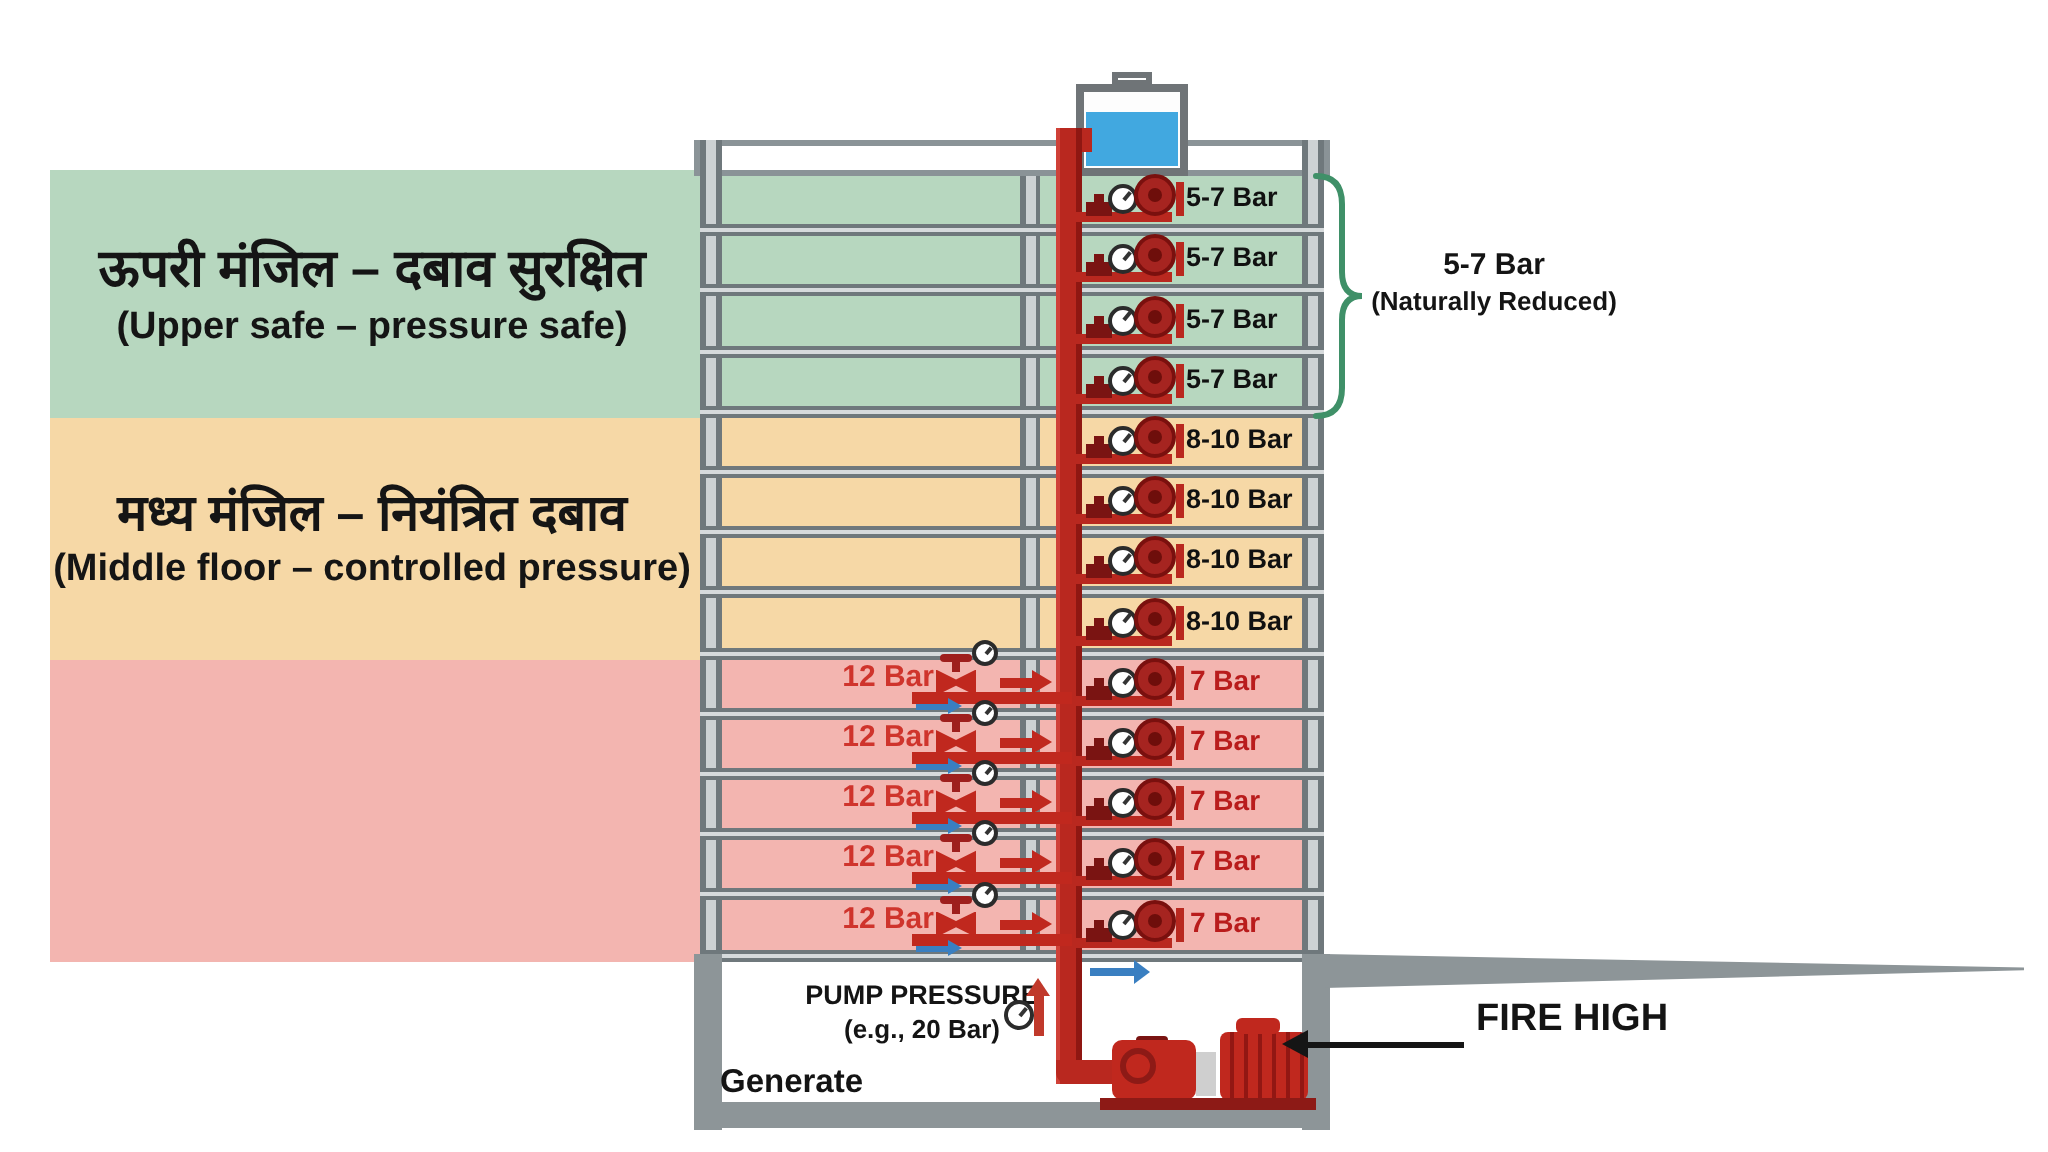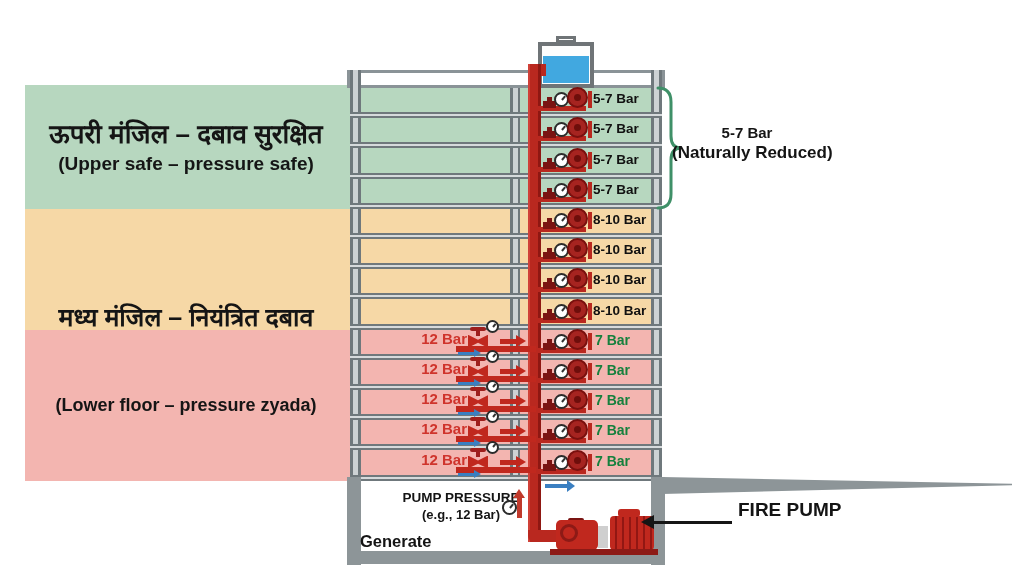--- a/index.html
+++ b/index.html
@@ -28,42 +28,42 @@
   .prvstem,.prvwheel{position:absolute;background:#9e1f1d;}
   .prvwheel{border-radius:2px;}
   .rshaft{position:absolute;background:#c0281e;}
   .rhead{position:absolute;width:0;height:0;border-left:10px solid #c0281e;
          border-top:6.5px solid transparent;border-bottom:6.5px solid transparent;}
   .bshaft{position:absolute;background:#3a7fc1;}
   .bhead{position:absolute;width:0;height:0;border-left:7px solid #3a7fc1;
          border-top:4.5px solid transparent;border-bottom:4.5px solid transparent;}
   .flabel{position:absolute;font-size:13.5px;font-weight:bold;color:#111;line-height:17px;white-space:nowrap;}
   .flabel.red{color:#cf342c;font-size:15px;}
-  .flabel.blue{color:#15803d;font-size:14px;}
+  .flabel.blue{color:#b91c1c;font-size:14px;}
   .txt{position:absolute;font-weight:bold;color:#141414;white-space:nowrap;}
 </style>
 </head>
 <body>
 
 <div id="stage">
 
 
   <div class="band" style="top:85px;height:124px;background:#b7d7bf;"></div>
   <div class="band" style="top:209px;height:121px;background:#f6d8a6;"></div>
   <div class="band" style="top:330px;height:151px;background:#f3b5b0;"></div>
 
   <div class="zlabel" style="top:85px;height:124px;">
     <div style="font-size:26px;">ऊपरी मंजिल – दबाव सुरक्षित</div>
     <div style="font-size:19px;">(Upper safe – pressure safe)</div>
   </div>
-  <div class="zlabel" style="top:209px;height:121px;margin-top:48px;">
+  <div class="zlabel" style="top:209px;height:121px;">
     <div style="font-size:25px;">मध्य मंजिल – नियंत्रित दबाव</div>
+    <div style="font-size:19px;">(Middle floor – controlled pressure)</div>
   </div>
   <div class="zlabel" style="top:330px;height:151px;">
-    <div style="font-size:18px;">(Lower floor – pressure zyada)</div>
   </div>
 
   <div class="abs" style="left:347px;top:70px;width:318px;height:18px;background:#fff;border:3px solid #8a9397;box-sizing:border-box;"></div>
   <div class="wallv" style="left:350px;top:70px;width:11px;height:411px;"></div>
   <div class="wallv" style="left:651px;top:70px;width:11px;height:411px;"></div>
   <div class="wallv" style="left:510px;top:88px;width:10px;height:393px;"></div>
 
   <div id="slab-layer">
       <div class="slab" style="left: 350px; top: 112.2px; width: 312px; height: 6px;"></div>
       <div class="slab" style="left: 350px; top: 142.4px; width: 312px; height: 6px;"></div>
@@ -220,38 +220,38 @@
       <div class="bshaft" style="left: 458px; top: 472.6px; width: 16px; height: 3px;"></div>
       <div class="bhead" style="left: 474px; top: 469.6px;"></div>
       <div class="flabel red" style="left: 403px; top: 450.6px; width: 64px; text-align: right;">12 Bar</div>
       <div class="flabel blue" style="left: 595px; top: 452.6px;">7 Bar</div>
     </div>
 
   <svg class="abs" style="left:656px;top:86px;" width="28" height="124" viewBox="0 0 28 124">
     <path d="M2 2 Q15 2 15 16 L15 50 Q15 62 25 62 Q15 62 15 74 L15 108 Q15 122 2 122" fill="none" stroke="#3f9068" stroke-width="3" stroke-linecap="round"></path>
   </svg>
   <div class="txt" style="left:672px;top:124px;width:150px;text-align:center;font-size:15px;">5-7 Bar</div>
-  <div class="txt" style="left:672px;top:143px;width:150px;text-align:right;font-size:17px;">(Naturally Reduced)</div>
+  <div class="txt" style="left:672px;top:143px;width:150px;text-align:center;font-size:13px;">(Naturally Reduced)</div>
 
   <div class="bshaft" style="left:545px;top:484px;width:22px;height:4px;"></div>
   <div class="bhead" style="left:567px;top:480px;border-left-width:8px;border-top-width:6px;border-bottom-width:6px;"></div>
   <div class="txt" style="left:400px;top:490px;width:122px;text-align:center;font-size:13.5px;">PUMP PRESSURE</div>
-  <div class="txt" style="left:400px;top:507px;width:122px;text-align:center;font-size:13px;">(e.g., 12 Bar)</div>
+  <div class="txt" style="left:400px;top:507px;width:122px;text-align:center;font-size:13px;">(e.g., 20 Bar)</div>
   <div class="gauge" style="left:502px;top:500px;width:11px;height:11px;"></div>
   <div class="abs" style="left:517px;top:498px;width:5px;height:20px;background:#c0392b;"></div>
   <div class="abs" style="left:513px;top:489px;width:0;height:0;border-bottom:9px solid #c0392b;border-left:6.5px solid transparent;border-right:6.5px solid transparent;"></div>
 
   <div class="pipe" style="left:528px;top:530px;width:64px;height:12px;border-bottom-left-radius:6px;"></div>
   <div class="abs" style="left:574px;top:522px;width:5px;height:8px;background:#7a1412;"></div>
   <div class="abs" style="left:568px;top:518px;width:16px;height:5px;background:#7a1412;border-radius:2px;"></div>
   <div class="abs" style="left:556px;top:520px;width:42px;height:30px;background:#c0281e;border-radius:5px;"></div>
   <div class="abs" style="left:560px;top:524px;width:18px;height:18px;border:3px solid #8d1a16;border-radius:50%;background:#c0281e;box-sizing:border-box;"></div>
   <div class="abs" style="left:598px;top:526px;width:10px;height:22px;background:#cfcfcf;"></div>
   <div class="abs" style="left:610px;top:516px;width:44px;height:34px;border-radius:4px;background:repeating-linear-gradient(90deg,#c0281e 0 5px,#921713 5px 7px);"></div>
   <div class="abs" style="left:618px;top:509px;width:22px;height:8px;background:#c0281e;border-radius:3px;"></div>
   <div class="abs" style="left:550px;top:549px;width:108px;height:6px;background:#8d1a16;"></div>
   <div class="txt" style="left:360px;top:532px;font-size:16.5px;">Generate</div>
 
   <div class="abs" style="left:654px;top:521px;width:78px;height:3px;background:#151515;"></div>
   <div class="abs" style="left:641px;top:515px;width:0;height:0;border-right:13px solid #151515;border-top:7.5px solid transparent;border-bottom:7.5px solid transparent;"></div>
-  <div class="txt" style="left:738px;top:499px;font-size:19px;">FIRE PUMP</div>
+  <div class="txt" style="left:738px;top:499px;font-size:19px;">FIRE HIGH</div>
 
 </div>
 
 </body></html>

